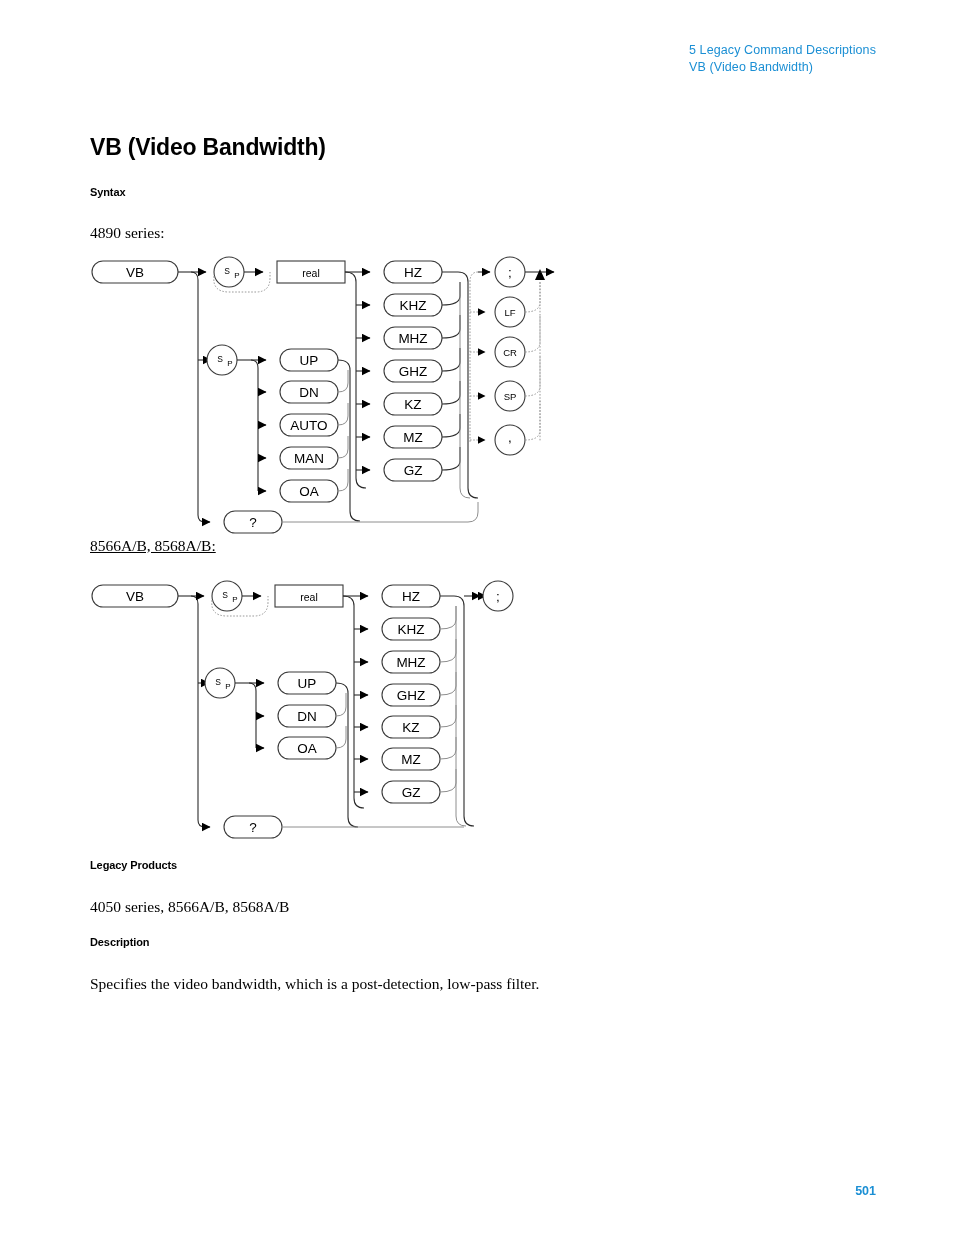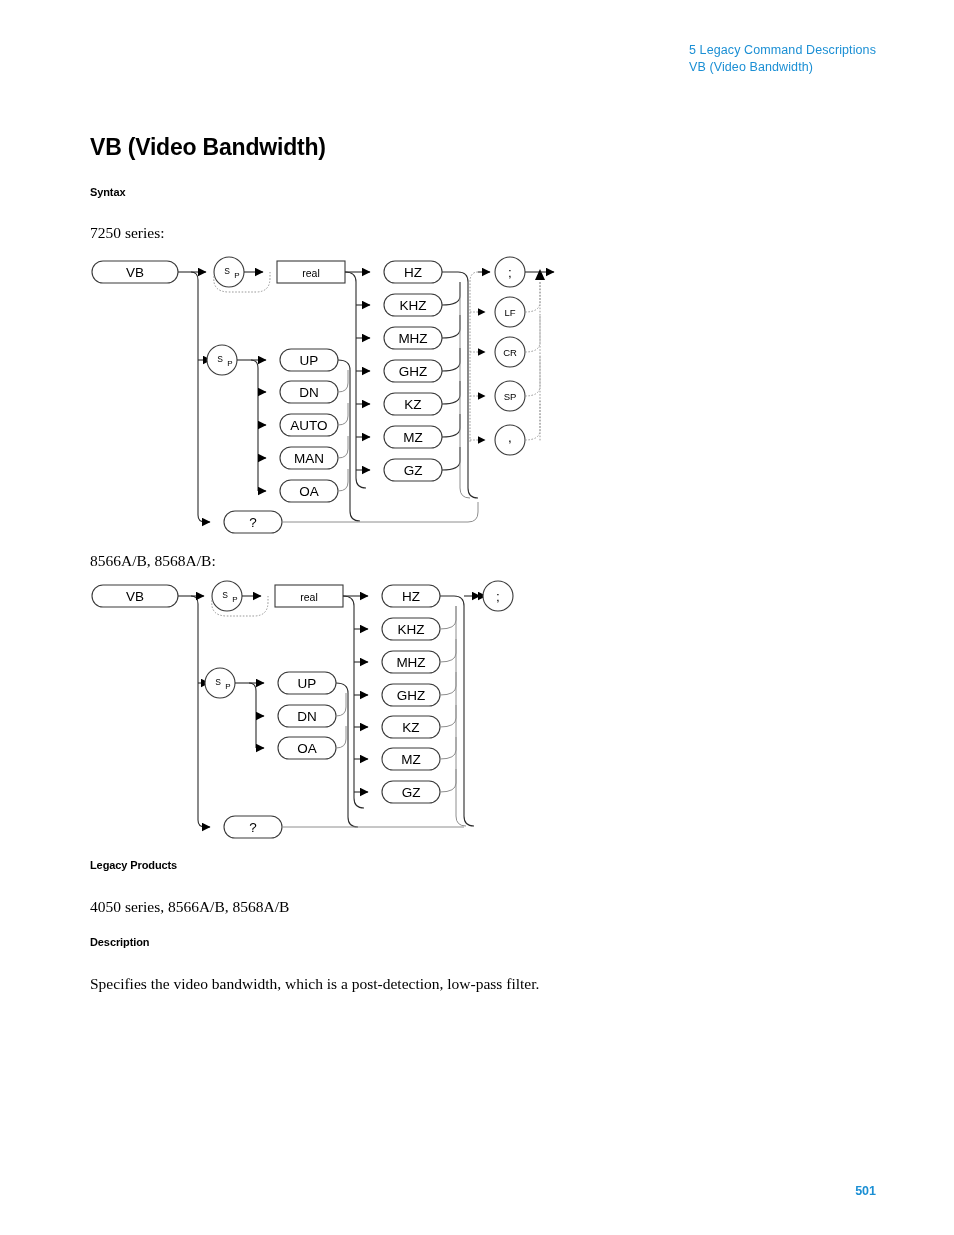--- a/index.html
+++ b/index.html
@@ -40,21 +40,21 @@
   .h2-syntax { top:186px; }
   .h2-legacy { top:859px; }
   .h2-desc   { top:936px; }
 
   .body-text {
     position:absolute; left:90px;
     font-family:"Liberation Serif", serif;
     font-size:15.5px; color:#000;
   }
   .t-8560   { top:224px; }
-  .t-8566   { top:552px; }
+  .t-8566   { top:537px;text-decoration:underline; }
   .t-prod   { top:898px; }
   .t-descr  { top:975px; }
 
   
   .diagram { position:absolute; }
   .diagram svg { display:block; }
   .d1 { left:88px; top:256px; }
   .d2 { left:88px; top:580px; }
 
   text.nodelbl {
@@ -95,21 +95,21 @@
 <div class="page">
 
   <div class="rh">
     <div>5  Legacy Command Descriptions</div>
     <div>VB (Video Bandwidth)</div>
   </div>
 
   <div class="h1">VB (Video Bandwidth)</div>
 
   <div class="h2 h2-syntax">Syntax</div>
-  <div class="body-text t-8560">7250 series:</div>
+  <div class="body-text t-8560">4890 series:</div>
 
   <div class="diagram d1">
     <svg width="490" height="285" viewBox="0 0 490 285">
       <defs>
         <marker id="ah1" markerWidth="9" markerHeight="9" refX="7.5" refY="4" orient="auto">
           <path d="M0,0 L8,4 L0,8 z" class="arrowhead"></path>
         </marker>
       </defs>
 
       <rect x="4" y="5" width="86" height="22" rx="11" ry="11" class="shape"></rect>

